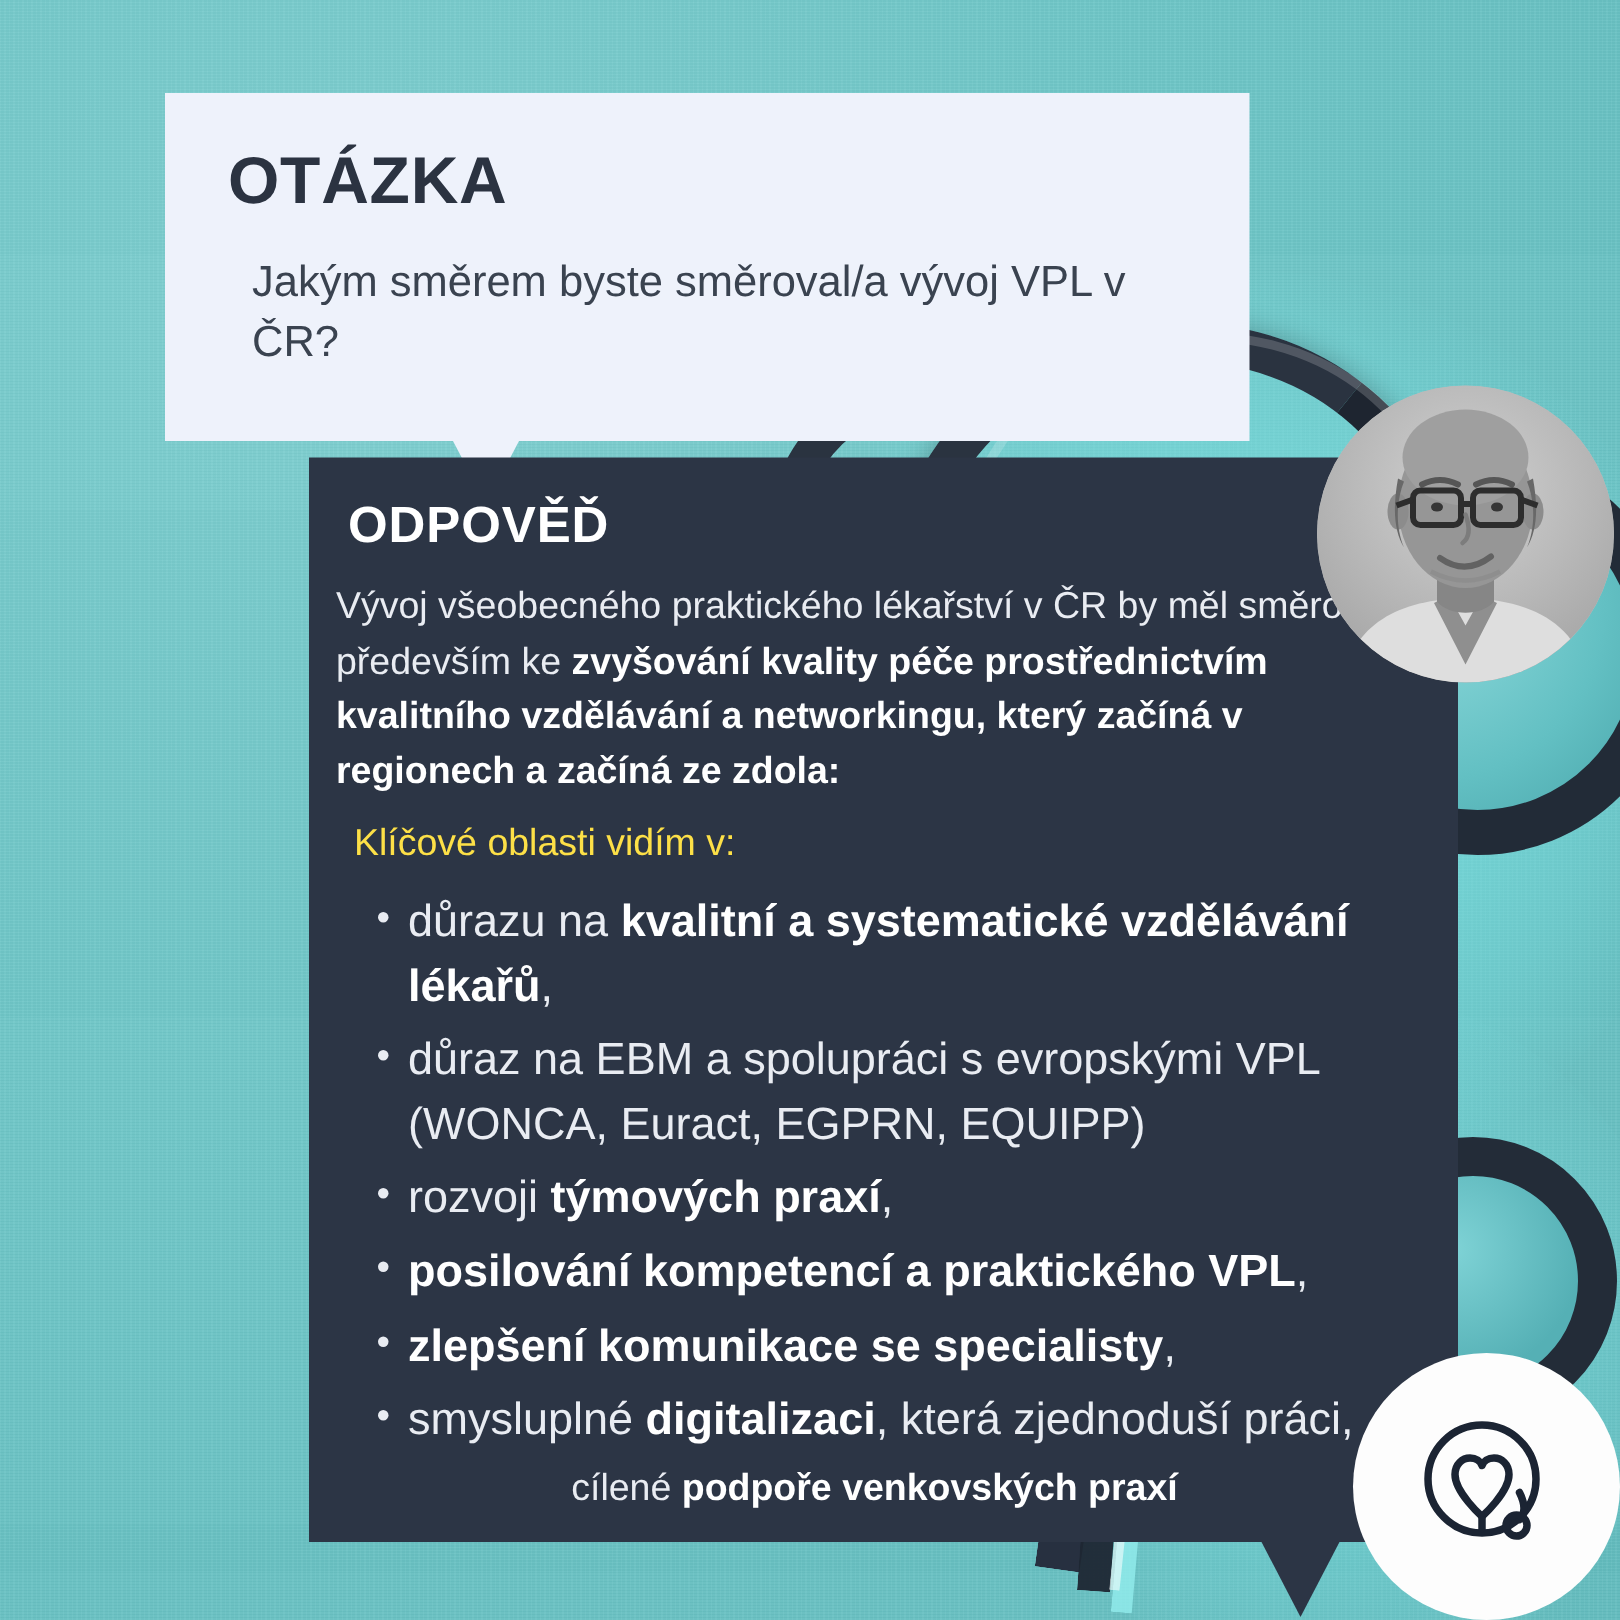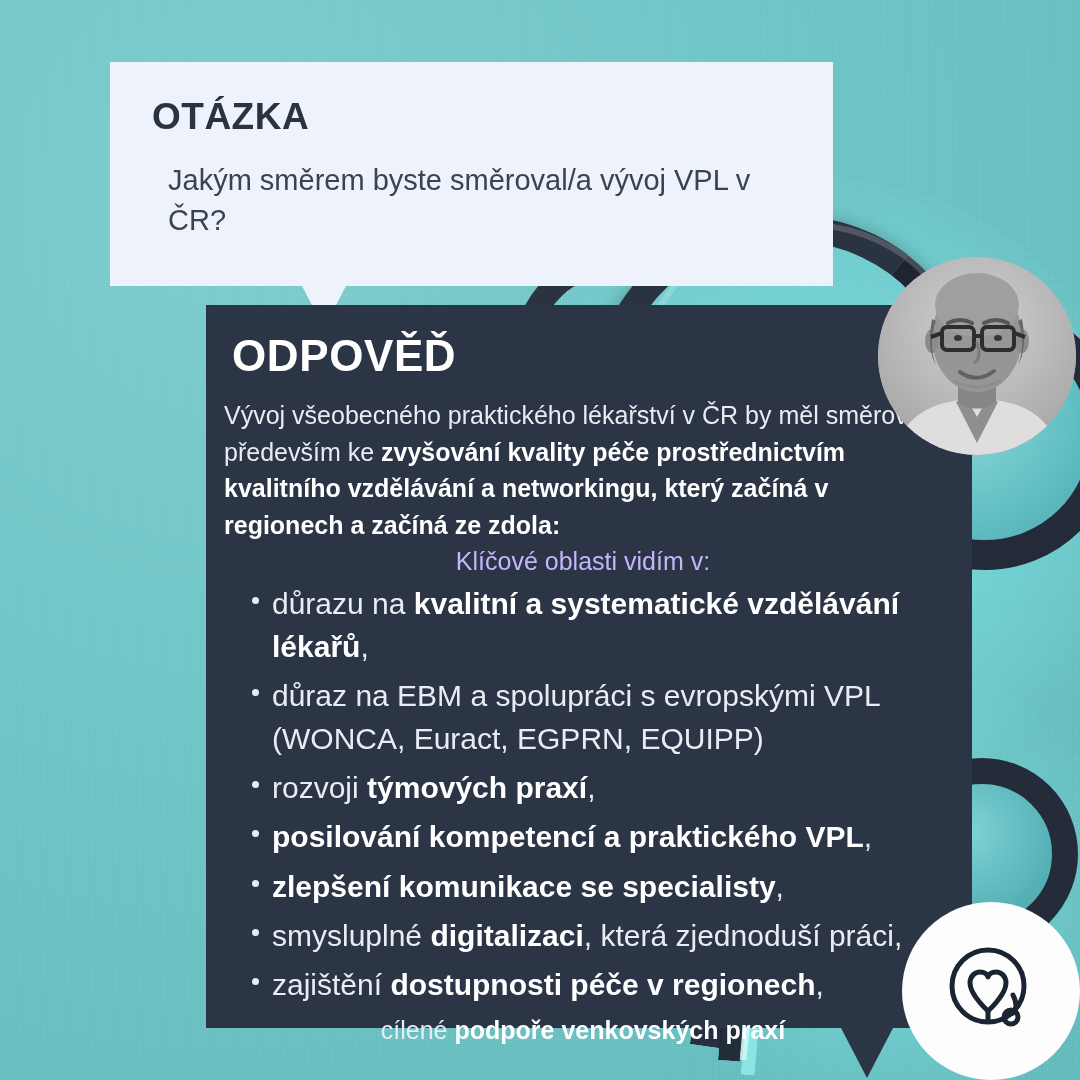--- a/index.html
+++ b/index.html
@@ -133,21 +133,21 @@
   .q-bubble {
     position: absolute;
     left: 110px;
     top: 62px;
     width: 723px;
     background: #eef2fb;
     padding: 34px 40px 30px 42px;
     box-sizing: border-box;
   }
   .q-title {
-    font-size: 37px;
+    font-size: 44px;
     font-weight: 700;
     letter-spacing: .5px;
     color: #2b3341;
     margin: 0 0 22px 0;
   }
   .q-text {
     font-size: 29px;
     line-height: 1.38;
     color: #3a4350;
     margin: 16px;
@@ -177,40 +177,39 @@
   .a-tail {
     position: absolute;
     left: 635px;
     top: 100%;
     width: 0; height: 0;
     border-left: 26px solid transparent;
     border-right: 26px solid transparent;
     border-top: 50px solid #2c3545;
   }
   .a-title {
-    font-size: 44px;
+    font-size: 34px;
     font-weight: 700;
     color: #ffffff;
     letter-spacing: .6px;
     margin: 0 0 16px 14px;
   }
   .a-para {
     font-size: 25px;
     line-height: 1.46;
     color: #e9ecf2;
     margin: 0;
     font-weight: 400;
   }
   .a-para b { color: #ffffff; font-weight: 700; }
   .a-lead {
     font-size: 25px;
     line-height: 1.46;
-    color: #c4b5fd;
-    margin: 0;
-    text-align: center;
+    color: #fde047;
+    margin: 12px;
   }
   .a-list {
     list-style: none;
     margin: 2px 0 0 0;
     padding: 0;
   }
   .a-list li {
     position: relative;
     font-size: 30px;
     line-height: 1.44;
@@ -301,21 +300,20 @@
         <span>Vývoj všeobecného praktického lékařství v ČR by měl směrovat především ke </span><b>zvyšování kvality péče prostřednictvím kvalitního vzdělávání a networkingu, který začíná v regionech a začíná ze zdola:</b>
       </p>
       <p class="a-lead">Klíčové oblasti vidím v:</p>
       <ul class="a-list">
         <li><span>důrazu na </span><b>kvalitní a systematické vzdělávání lékařů</b><span>,</span></li>
         <li><span>důraz na EBM a spolupráci s evropskými VPL (WONCA, Euract, EGPRN, EQUIPP)</span><b></b><span></span></li>
         <li><span>rozvoji </span><b>týmových praxí</b><span>,</span></li>
         <li><span></span><b>posilování kompetencí a praktického VPL</b><span>,</span></li>
         <li><span></span><b>zlepšení komunikace se specialisty</b><span>,</span></li>
         <li><span>smysluplné </span><b>digitalizaci</b><span>, která zjednoduší práci,</span></li>
-        <li><span>zajištění </span><b>dostupnosti péče v regionech</b><span>,</span></li>
       </ul>
       <p class="a-closing"><span>cílené </span><b>podpoře venkovských praxí</b></p>
     </div>
     <div class="a-tail"></div>
   </div>
 
   <div class="avatar">
     <svg width="198" height="198" viewBox="0 0 198 198" aria-hidden="true">
       <defs>
         <radialGradient id="bgp" cx="50%" cy="35%" r="75%">

